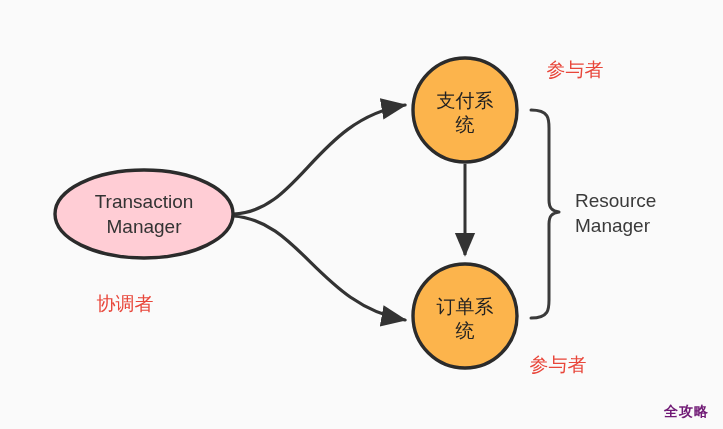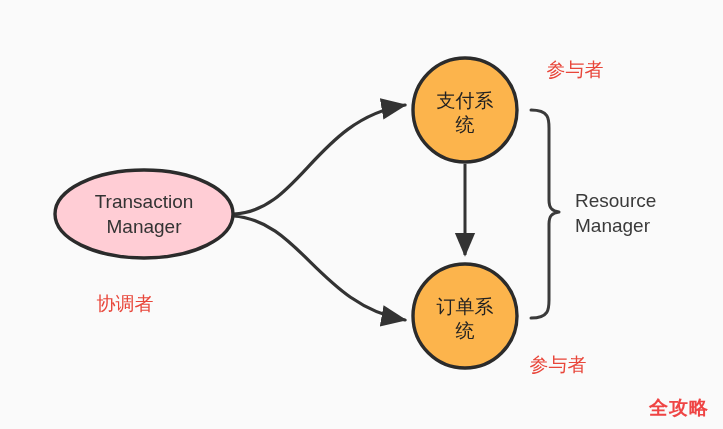--- a/index.html
+++ b/index.html
@@ -50,23 +50,23 @@
     font-family: "Liberation Sans", "DejaVu Sans", sans-serif;
     font-size: 19px;
     fill: #3a3a3a;
     text-anchor: start;
   }
   .watermark-text {
     position: absolute;
     right: 14px;
     bottom: 8px;
     font-family: "DejaVu Sans", "Liberation Sans", sans-serif;
-    font-size: 19px;
+    font-size: 14px;
     font-weight: bold;
-    color: #ef4444;
+    color: #701a75;
     letter-spacing: 1px;
     user-select: none;
   }
 </style>
 </head>
 <body>
 
 <div id="diagram-root">
 
   <svg class="canvas" viewBox="0 0 723 429">

